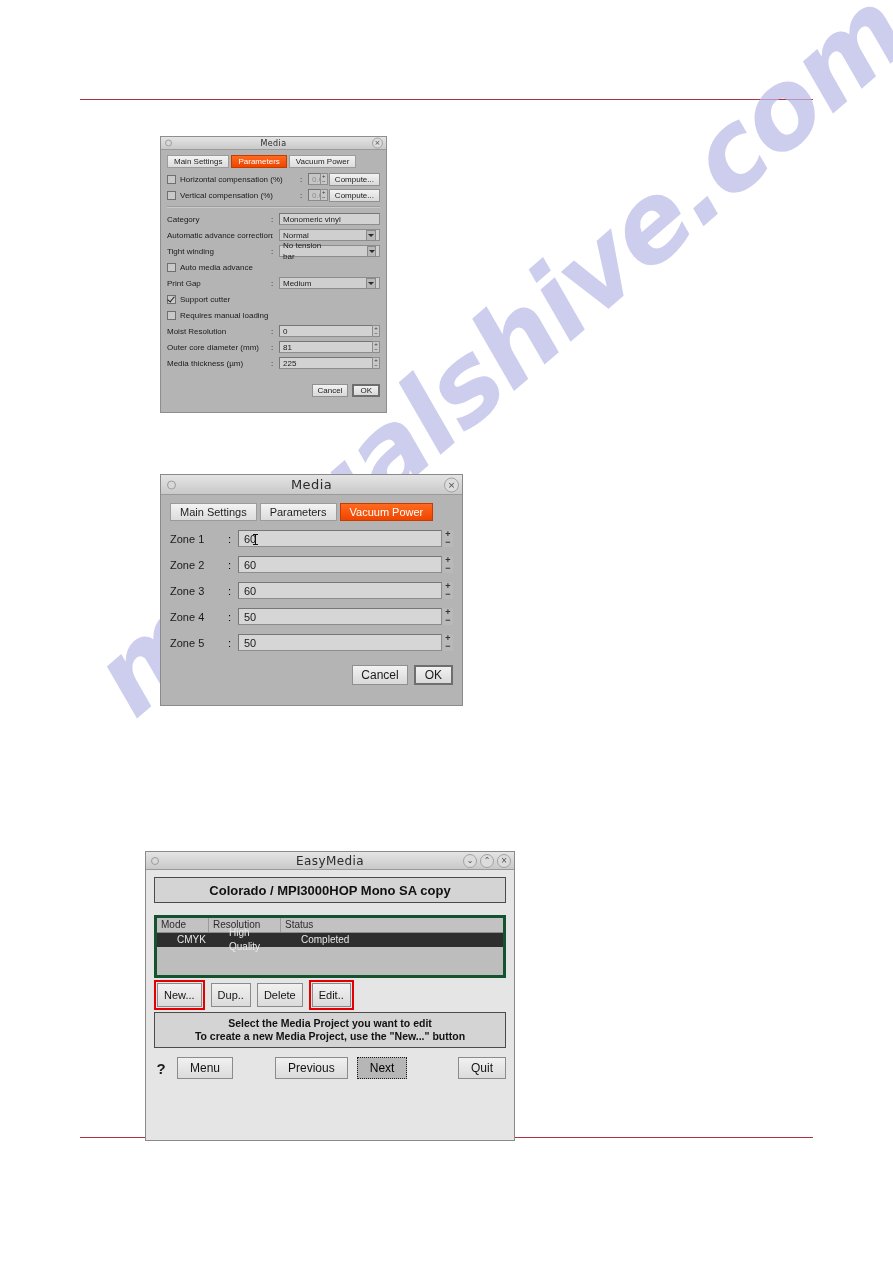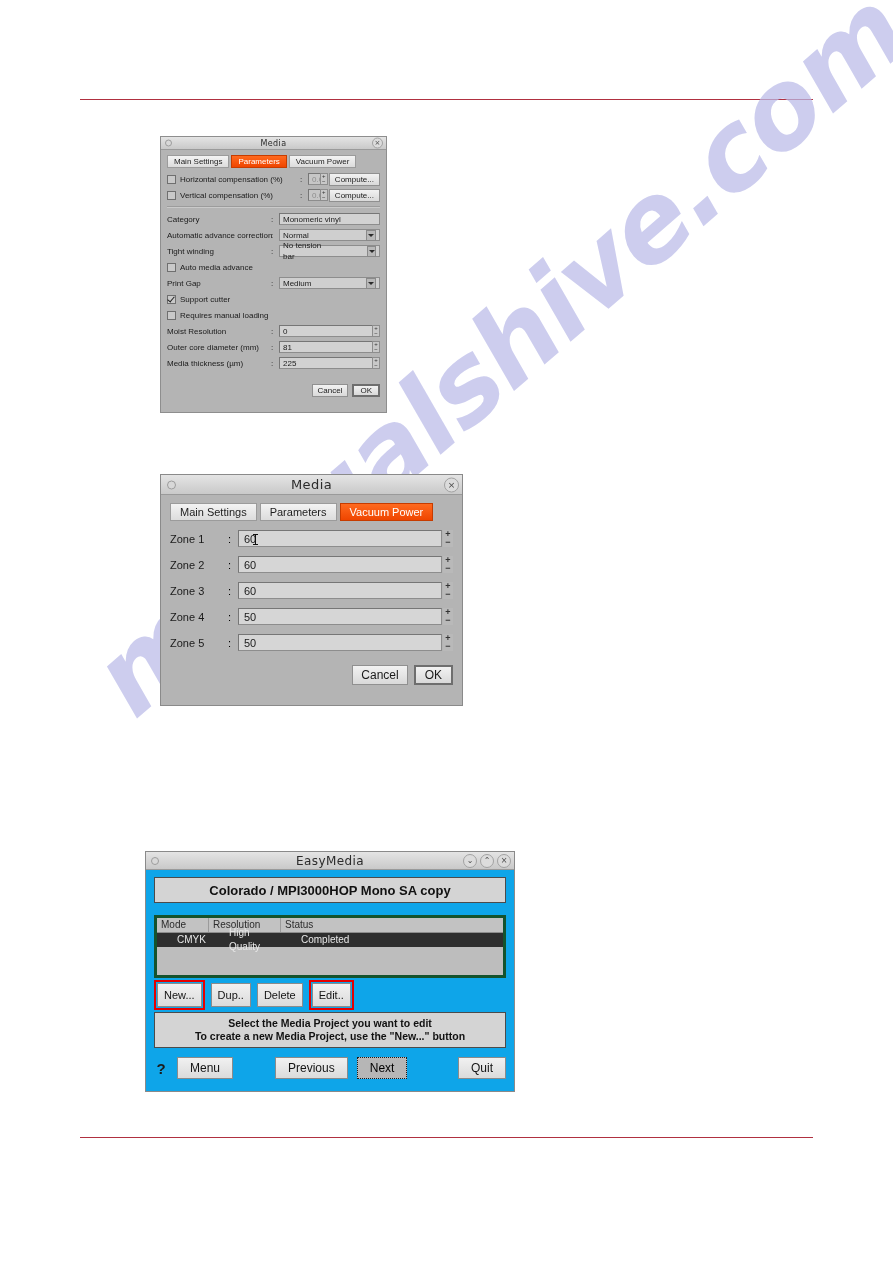--- a/index.html
+++ b/index.html
@@ -321,22 +321,22 @@
     background: #111;
   }
   .caret::before { top: 0; }
   .caret::after { bottom: 0; }
 
   
   #dlg-easymedia {
     left: 145px;
     top: 851px;
     width: 370px;
-    height: 241px;
-    background: #0ea5e9;
+    height: 290px;
+    background: #e5e5e5;
     border: 1px solid #8a8a8a;
   }
   #dlg-easymedia .titlebar { height: 18px; }
   #dlg-easymedia .titlebar .tb-title { font-size: 12px; }
   #dlg-easymedia .tb-btn { width: 12px; height: 12px; font-size: 8px; line-height: 11px; }
   #dlg-easymedia .tb-menu-dot { width: 6px; height: 6px; left: 5px; }
   #dlg-easymedia .dlg-body { padding: 7px 8px 8px 8px; }
 
   .em-project {
     height: 24px;

